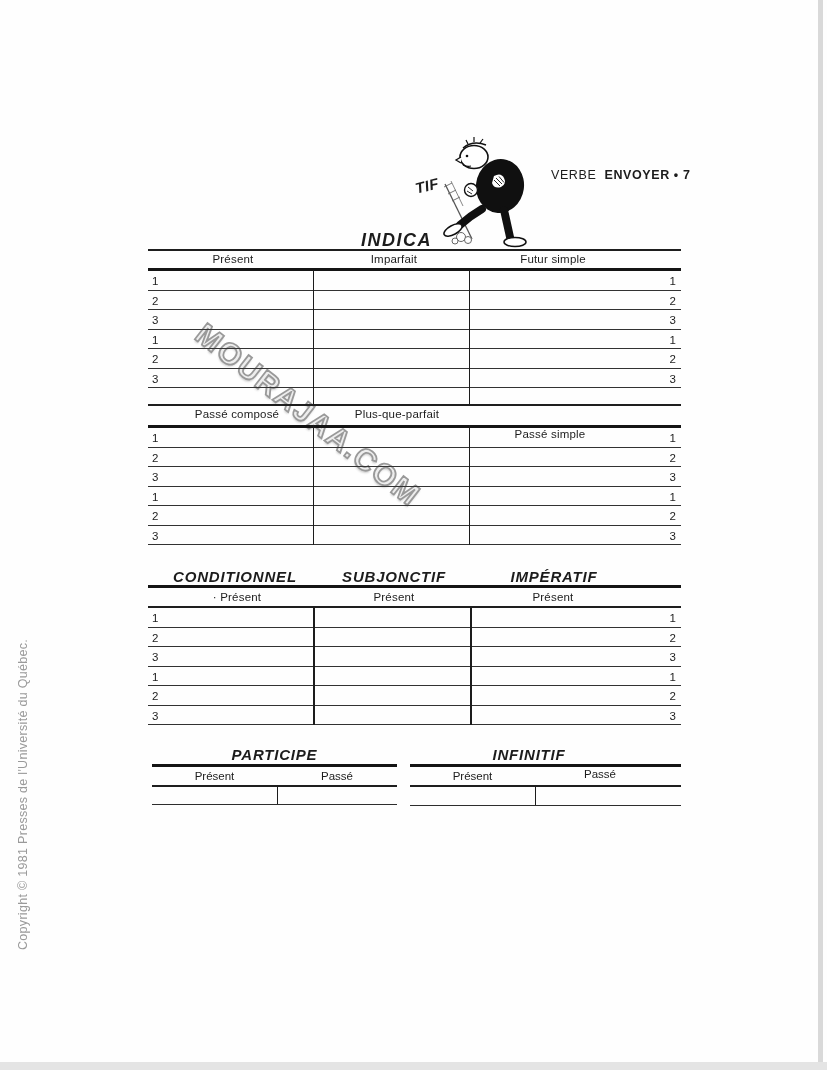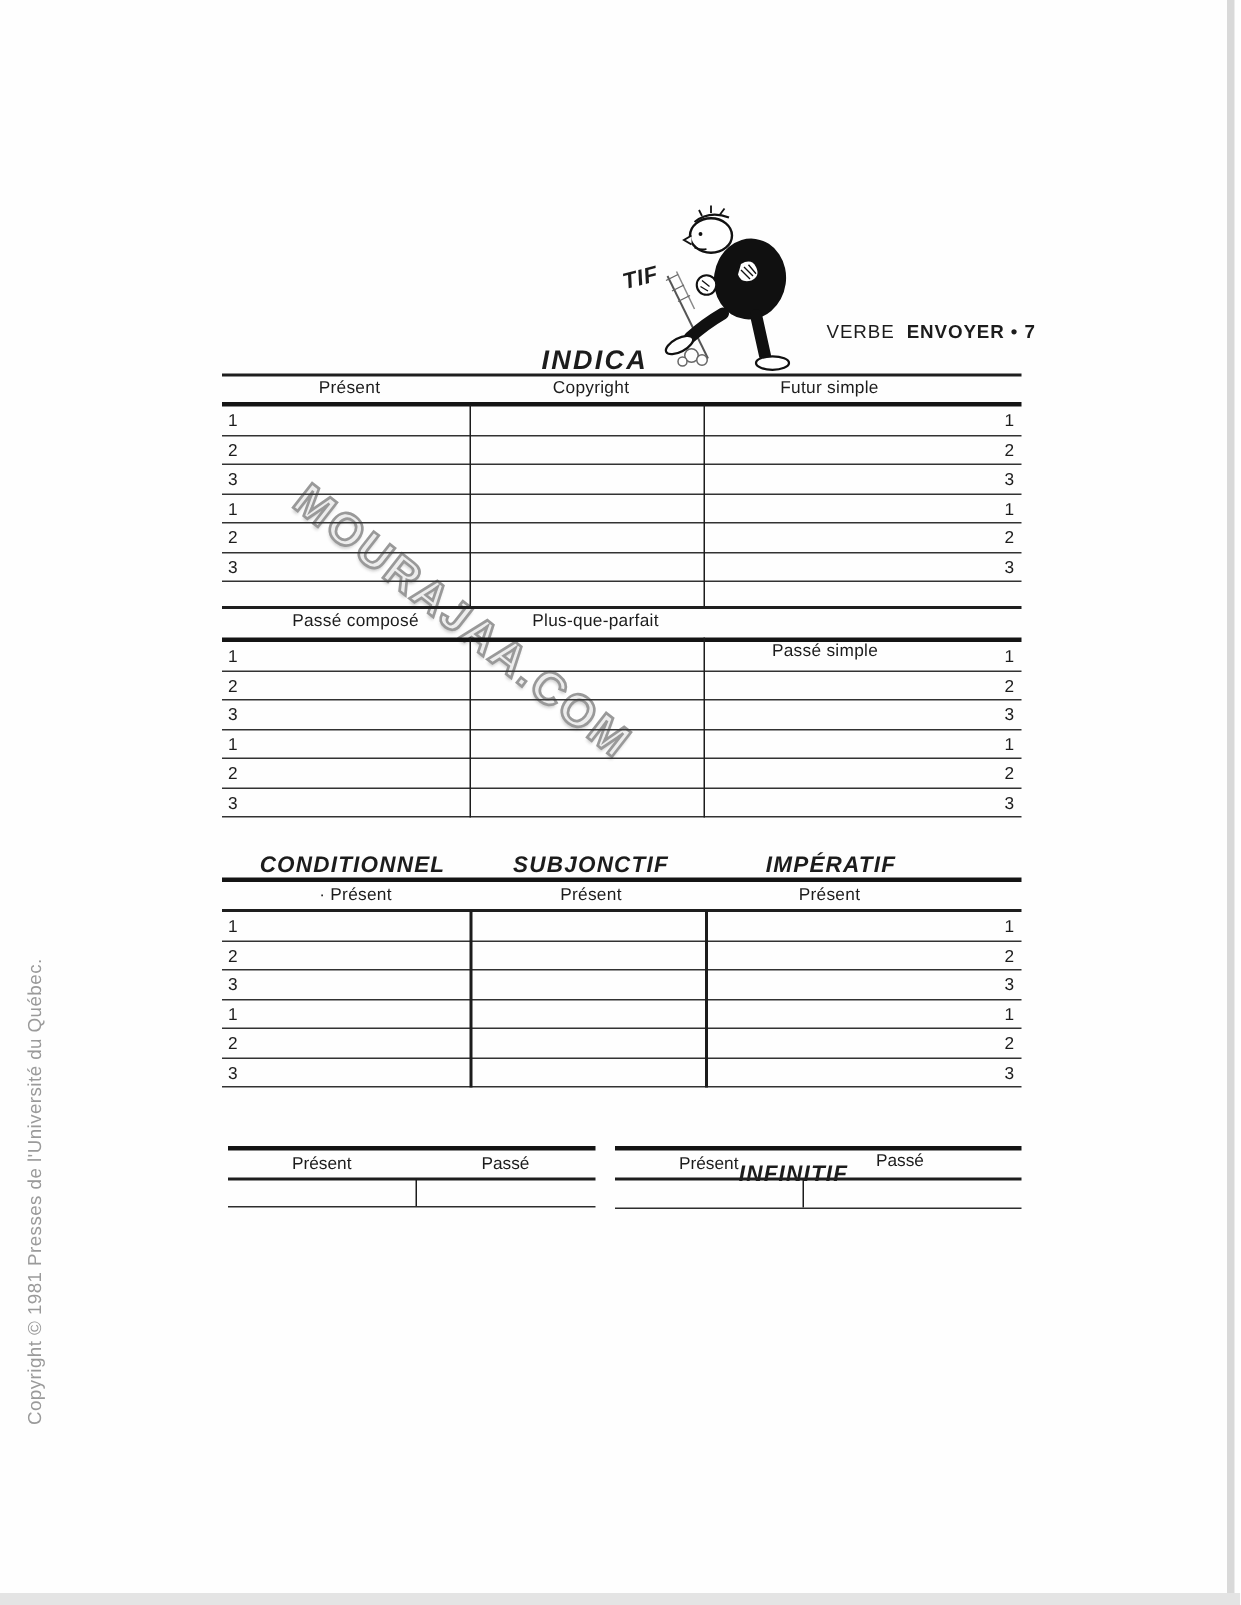--- a/index.html
+++ b/index.html
@@ -7,21 +7,21 @@
     position:relative;width:827px;height:1070px;background:#fefefe;
     font-family:"Liberation Sans",sans-serif;color:#1c1c1c;overflow:hidden;
   }
   
   .hl{position:absolute;background:#2d2d2d;height:1px;}
   .hl.med{height:2px;background:#1e1e1e;}
   .hl.heavy{height:3px;background:#141414;}
   .vl{position:absolute;background:#1c1c1c;width:1px;}
   .vl.thick{width:2px;}
   
-  .page-header{position:absolute;top:168px;left:551px;font-size:12.5px;letter-spacing:.6px;white-space:nowrap;margin-top:46px;}
+  .page-header{position:absolute;top:168px;left:551px;font-size:12.5px;letter-spacing:.6px;white-space:nowrap;}
   .page-header .w1{font-weight:500;}
   .page-header .w2{font-weight:700;margin-left:4px;}
   .title-indica{position:absolute;top:230px;left:361px;font-size:18px;font-weight:700;font-style:italic;letter-spacing:1.5px;}
   .colhead{position:absolute;font-size:11.5px;text-align:center;letter-spacing:.2px;}
   .bigtitle{position:absolute;font-size:15px;font-weight:700;font-style:italic;text-align:center;letter-spacing:.8px;}
   
   .rowgrid{position:absolute;left:148px;width:533px;}
   .rowgrid .row{height:19.5px;border-bottom:1px solid #323232;display:flex;justify-content:space-between;align-items:flex-end;box-sizing:border-box;}
   .rowgrid .num{font-size:11.5px;line-height:1;padding:0 5px 2px 4px;}
   
@@ -86,21 +86,21 @@
     <ellipse cx="45" cy="100" rx="10" ry="4.5" fill="#fff" stroke="#111" stroke-width="1.5" transform="rotate(-28 45 100)"></ellipse>
     <path d="M96 80 L102 107" stroke="#101010" stroke-width="8" fill="none" stroke-linecap="round"></path>
     <ellipse cx="107" cy="112" rx="11" ry="4.5" fill="#fff" stroke="#111" stroke-width="1.5"></ellipse>
   </svg>
   <div class="kicked-text">TIF</div>
 
   <div class="title-indica">INDICA</div>
 
   <div class="hl med" style="left:148px;top:249px;width:533px;"></div>
   <div class="colhead" style="left:150px;top:253px;width:166px;">Présent</div>
-  <div class="colhead" style="left:316px;top:253px;width:156px;">Copyright</div>
+  <div class="colhead" style="left:316px;top:253px;width:156px;">Imparfait</div>
   <div class="colhead" style="left:473px;top:253px;width:160px;">Futur simple</div>
   <div class="hl heavy" style="left:148px;top:268px;width:533px;"></div>
   <div class="rowgrid" style="top:271px;">
     <div class="row">
         <span class="num">1</span>
         <span class="num">1</span>
       </div>
     <div class="row">
         <span class="num">2</span>
         <span class="num">2</span>
@@ -189,28 +189,29 @@
         <span class="num">2</span>
       </div>
     <div class="row">
         <span class="num">3</span>
         <span class="num">3</span>
       </div>
   </div>
   <div class="vl thick" style="left:313px;top:607px;height:118px;"></div>
   <div class="vl thick" style="left:470px;top:607px;height:118px;"></div>
 
+  <div class="bigtitle" style="left:152px;top:746px;width:245px;">PARTICIPE</div>
   <div class="hl heavy" style="left:152px;top:764px;width:245px;"></div>
   <div class="smallhead" style="left:152px;top:770px;width:125px;">Présent</div>
   <div class="smallhead" style="left:277px;top:770px;width:120px;">Passé</div>
   <div class="hl med" style="left:152px;top:785px;width:245px;"></div>
   <div class="vl" style="left:277px;top:786px;height:18px;"></div>
   <div class="hl" style="left:152px;top:804px;width:245px;"></div>
 
-  <div class="bigtitle" style="left:410px;top:746px;width:238px;margin-top:28px;">INFINITIF</div>
+  <div class="bigtitle" style="left:410px;top:746px;width:238px;">INFINITIF</div>
   <div class="hl heavy" style="left:410px;top:764px;width:271px;"></div>
   <div class="smallhead" style="left:410px;top:770px;width:125px;">Présent</div>
   <div class="smallhead" style="left:537px;top:768px;width:126px;">Passé</div>
   <div class="hl med" style="left:410px;top:785px;width:271px;"></div>
   <div class="vl" style="left:535px;top:786px;height:19px;"></div>
   <div class="hl" style="left:410px;top:805px;width:271px;"></div>
 
 
   <div class="edge-right"></div>
   <div class="edge-bottom"></div>

